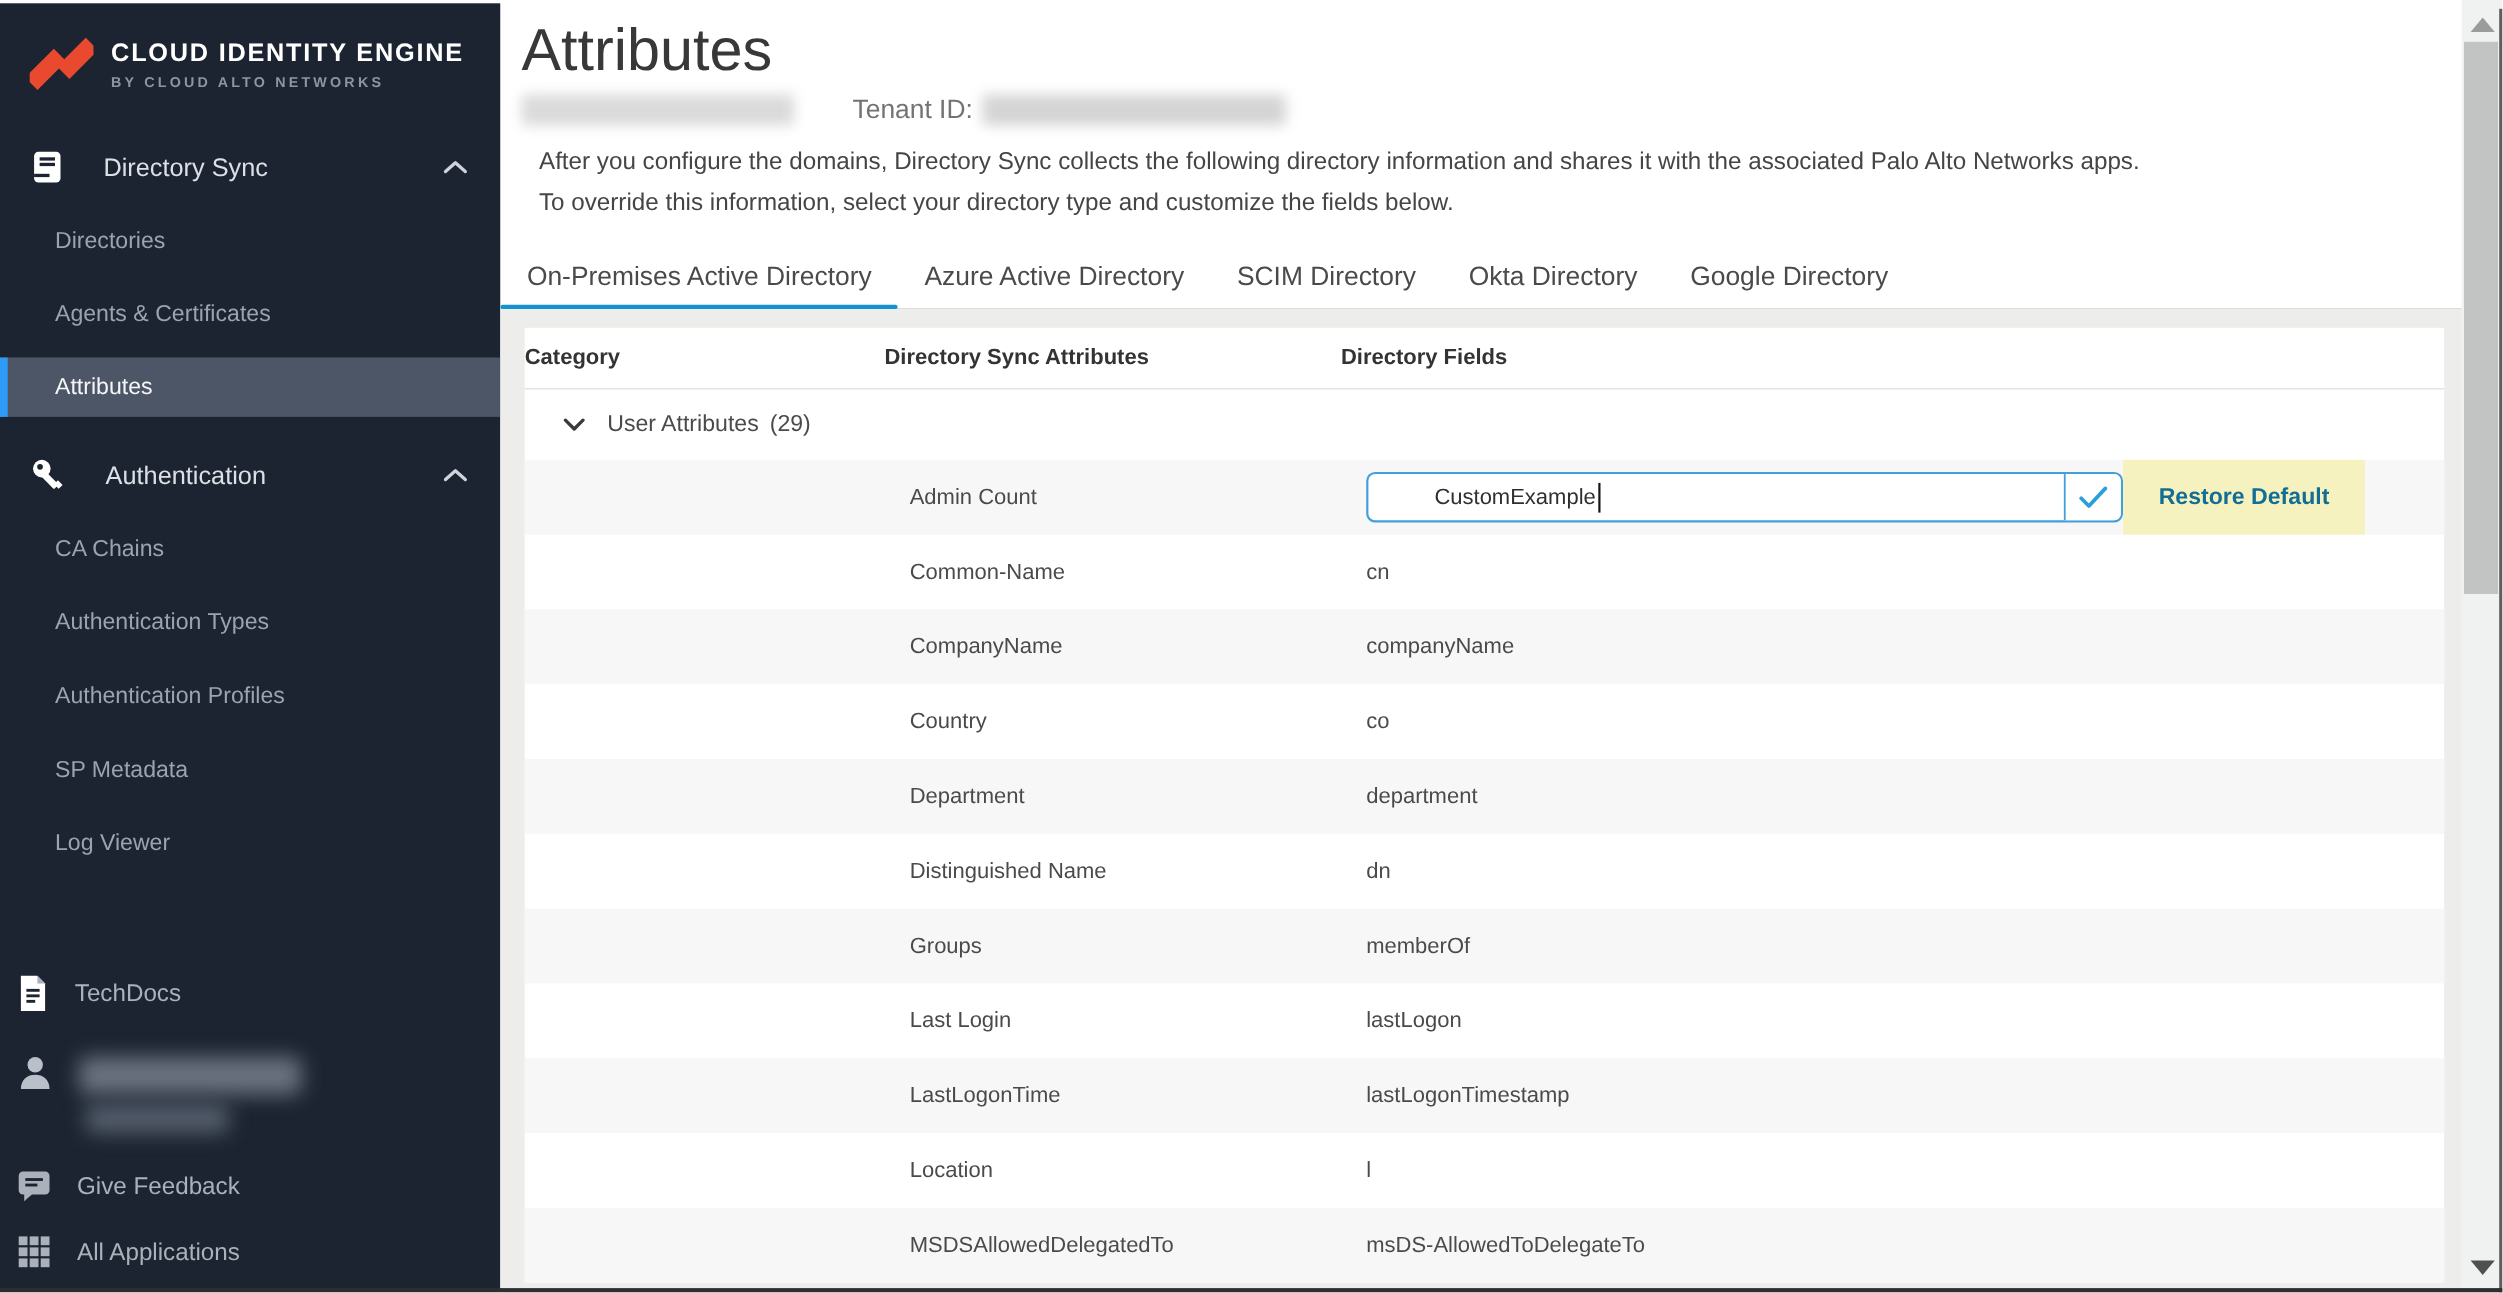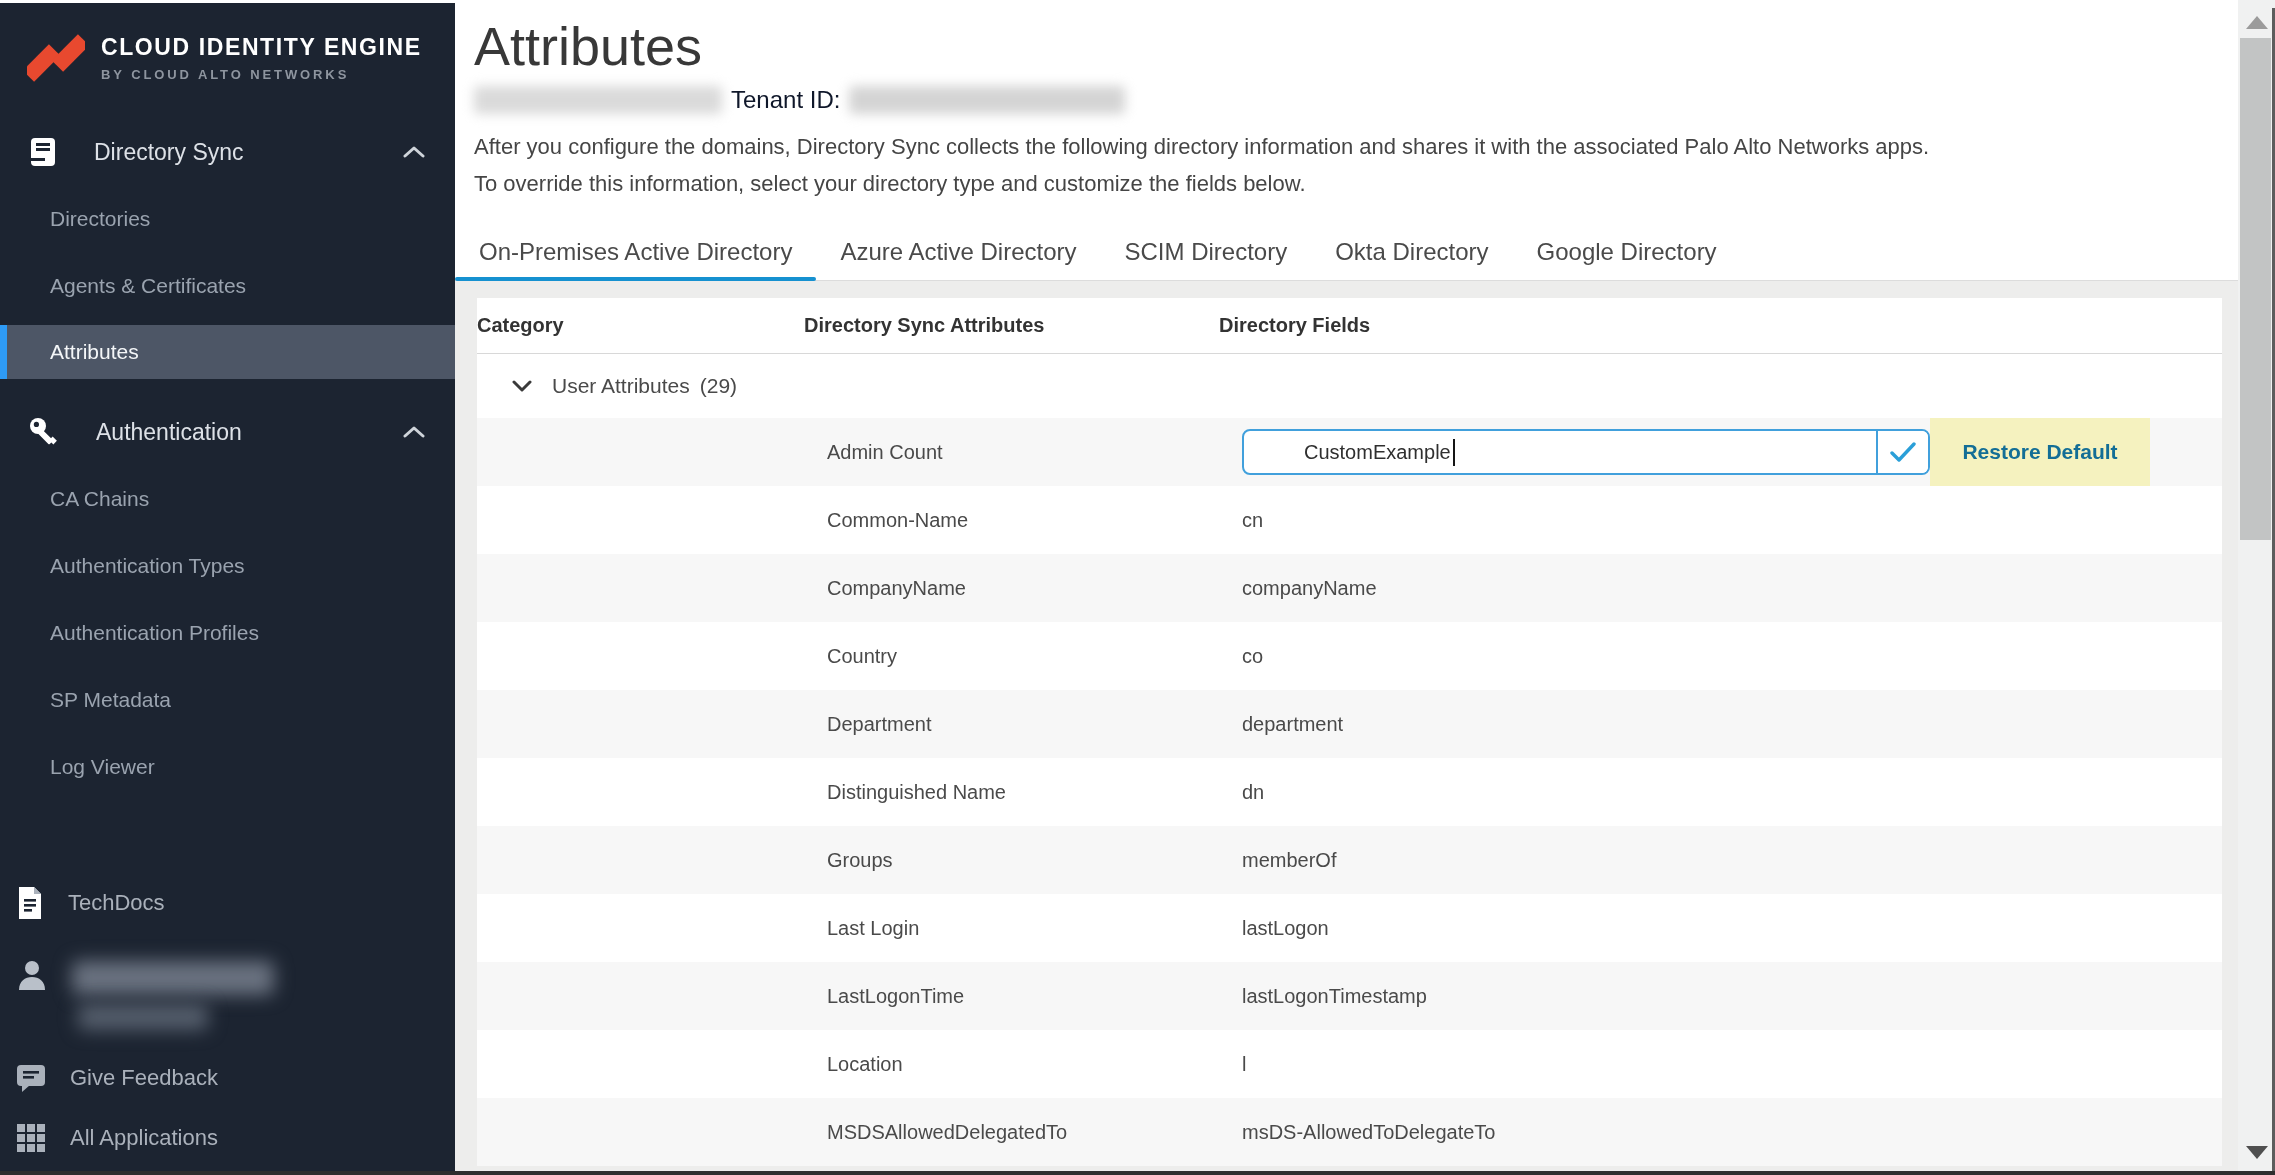--- a/index.html
+++ b/index.html
@@ -46,22 +46,22 @@
   
   .main {
     position:absolute; left:455px; top:0; width:1783px; height:1171px;
     background:#fff; display:flex; flex-direction:column;
   }
   .main-header { padding:14px 0 0 19px; flex:0 0 auto; }
   .page-title { font-size:54px; line-height:64px; color:#383838; font-weight:normal; }
   .tenant-row { margin-top:6px; height:32px; display:flex; align-items:center; gap:9px; }
   .blur-light1 { width:248px; height:28px; background:#dadada; border-radius:4px; filter:blur(6px); }
   .blur-light2 { width:276px; height:28px; background:#d4d4d4; border-radius:4px; filter:blur(6px); }
-  .tenant-label { font-size:24px; color:#0f172a; }
-  .desc { margin-top:12px; font-size:22px; line-height:37px; color:#454545; }
+  .tenant-label { font-size:24px; color:#737373;margin-left:44px; }
+  .desc { margin-top:12px; font-size:22px; line-height:37px; color:#454545;margin-left:16px; }
   .tabs { display:flex; margin-top:22px; border-bottom:1px solid #dcdcdc; flex:0 0 auto; }
   .tab {
     padding:0 24px; height:56px; display:flex; align-items:center;
     font-size:24px; color:#4a4a4a; position:relative; cursor:pointer; white-space:nowrap;
   }
   .tab.active::after {
     content:""; position:absolute; left:0; right:0; bottom:-1px; height:4px;
     background:#1691d0; border-radius:2px;
   }
   .page { flex:1 1 auto; background:#ededec; padding:17px 16px 0 22px; overflow:hidden; }

